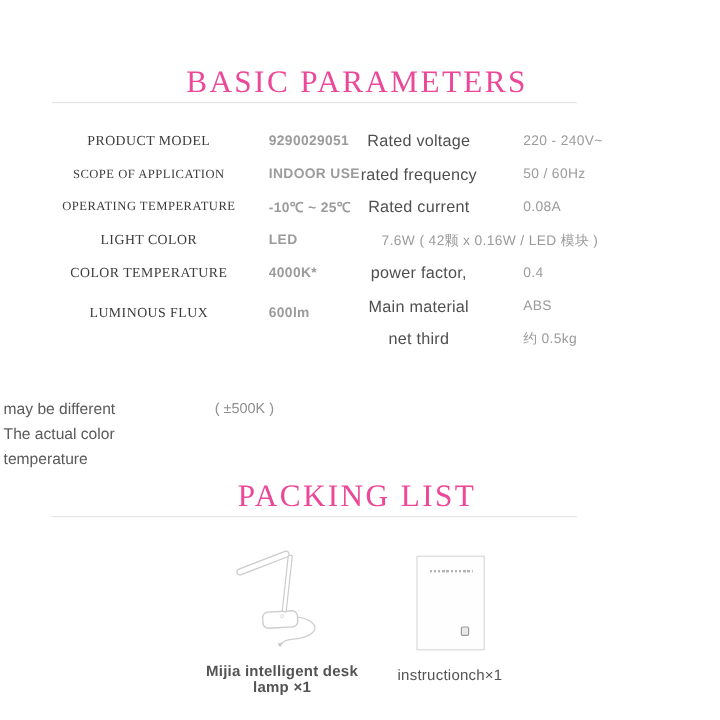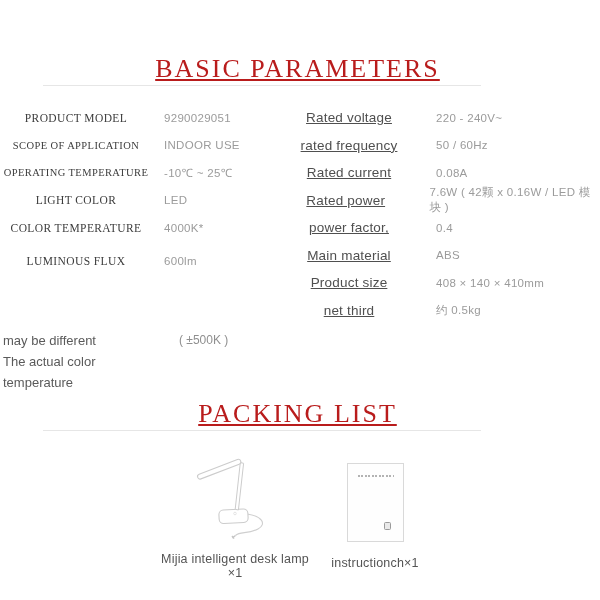--- a/index.html
+++ b/index.html
@@ -4,57 +4,57 @@
 <style>
   html,body{margin:0;padding:0;background:#fff;}
   .screen{
     position:relative;width:600px;height:600px;background:#ffffff;
     font-family:"Liberation Sans", sans-serif;overflow:hidden;
   }
   
   .section-title{
     position:absolute;left:0;width:595px;text-align:center;
     font-family:"Liberation Serif", serif;
-    font-size:26px;letter-spacing:2px;color:#b91c1c;font-weight:400;text-decoration:underline;
+    font-size:26px;letter-spacing:2px;color:#ec4899;font-weight:400;
   }
   .title-basic{top:54px;}
   .title-packing{top:399px;}
   .hr{
     position:absolute;height:1px;background:#e6e6e6;left:43px;width:438px;
   }
   .hr-basic{top:85px;}
   .hr-packing{top:430px;}
 
   
   .spec-col{position:absolute;top:104px;}
-  .spec-left{left:0;width:290px;}
+  .spec-left{left:0;width:290px;padding-left:48px;}
   .spec-right{left:290px;width:310px;}
   .spec-row{display:flex;align-items:center;height:27.5px;}
   .spec-left .spec-label{
     width:152px;text-align:center;
     font-family:"Liberation Serif", serif;
     font-size:11.5px;letter-spacing:0.4px;color:#3c3c3c;
   }
   .spec-left .spec-value{
-    margin-left:12px;font-size:11.5px;color:#9b9b9b;letter-spacing:0.3px;
+    margin-left:24px;font-size:11.5px;color:#9b9b9b;letter-spacing:0.3px;font-weight:bold;
   }
   .spec-right .spec-label{
     width:118px;text-align:center;
-    font-size:13.5px;color:#4f4f4f;letter-spacing:0.2px;text-decoration:underline;
+    font-size:13.5px;color:#4f4f4f;letter-spacing:0.2px;
   }
   .spec-right .spec-value{
     margin-left:28px;font-size:11.5px;color:#9b9b9b;letter-spacing:0.3px;
   }
   
   .note{position:absolute;left:3px;top:330px;display:flex;}
   .note-text{font-size:13px;color:#5a5a5a;line-height:21px;width:152px;}
   .note-value{font-size:12px;color:#8f8f8f;margin-left:24px;margin-top:3px;}
 
   
-  .pack-item-lamp{position:absolute;left:160px;top:452px;width:150px;text-align:center;}
+  .pack-item-lamp{position:absolute;left:160px;top:452px;width:150px;text-align:center;font-weight:bold;}
   .pack-item-manual{position:absolute;left:305px;top:452px;width:140px;text-align:center;}
   .lamp-svg{display:block;margin:0 auto;}
   .manual{
     position:relative;width:57px;height:79px;margin:11px auto 0 auto;
     background:#fefefe;border:1px solid #d9d9d9;box-sizing:border-box;
   }
   .manual-textline{
     position:absolute;top:11px;left:10px;width:36px;height:2px;
     background:repeating-linear-gradient(90deg,#b3b3b3 0 2px,transparent 2px 3.5px);
   }
@@ -108,34 +108,29 @@
     </div>
     <div class="spec-row">
       <div class="spec-label">rated frequency</div>
       <div class="spec-value">50 / 60Hz</div>
     </div>
     <div class="spec-row">
       <div class="spec-label">Rated current</div>
       <div class="spec-value">0.08A</div>
     </div>
     <div class="spec-row">
-      <div class="spec-label">Rated power</div>
       <div class="spec-value">7.6W ( 42颗 x 0.16W / LED 模块 )</div>
     </div>
     <div class="spec-row">
       <div class="spec-label">power factor,</div>
       <div class="spec-value">0.4</div>
     </div>
     <div class="spec-row">
       <div class="spec-label">Main material</div>
       <div class="spec-value">ABS</div>
-    </div>
-    <div class="spec-row">
-      <div class="spec-label">Product size</div>
-      <div class="spec-value">408 × 140 × 410mm</div>
     </div>
     <div class="spec-row">
       <div class="spec-label">net third</div>
       <div class="spec-value">约 0.5kg</div>
     </div>
   </div>
 
   <div class="note">
     <div class="note-text">
       <div>may be different</div>

